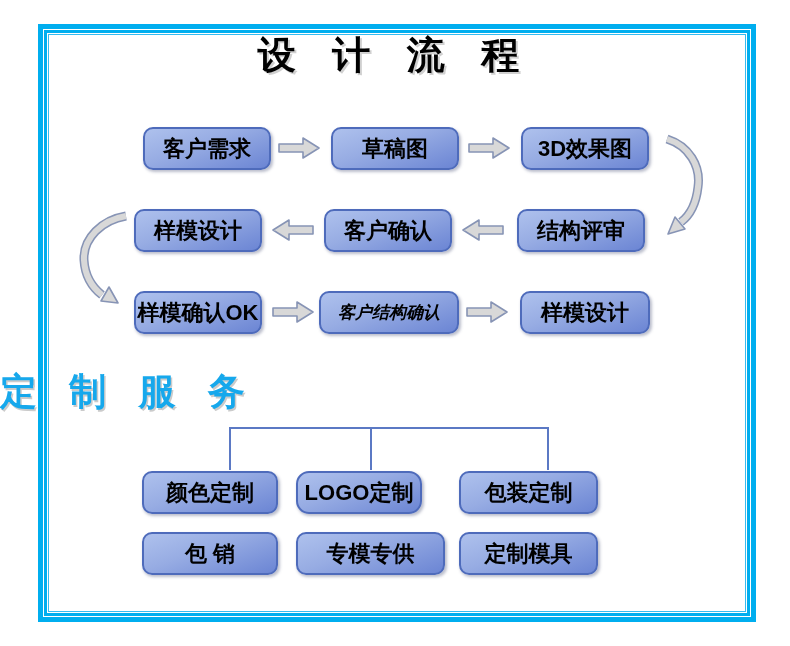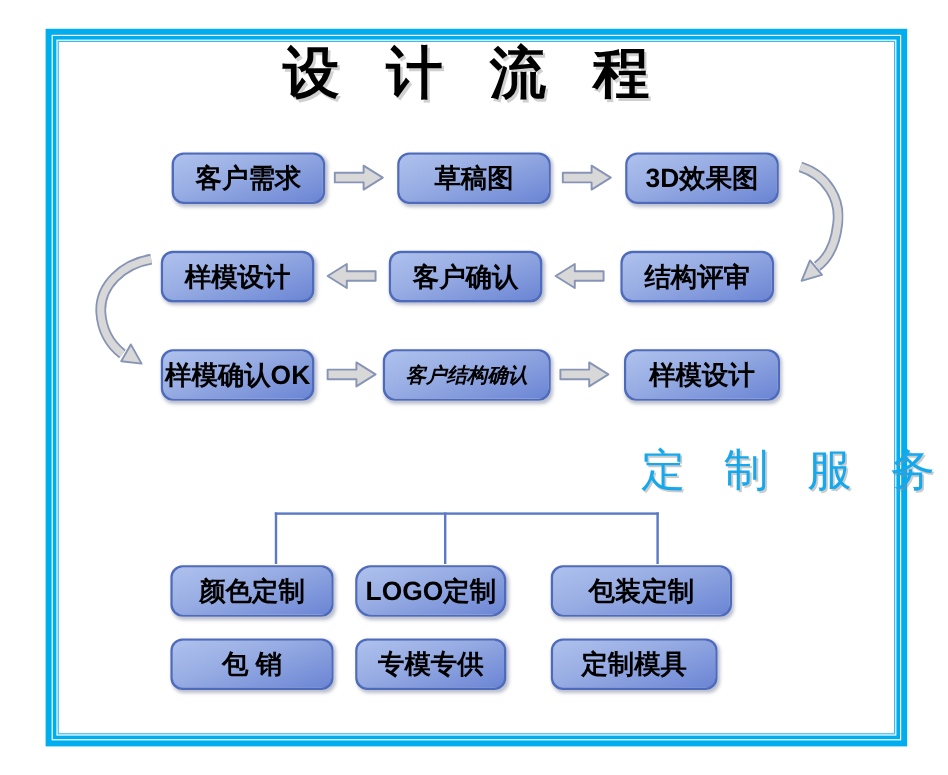--- a/index.html
+++ b/index.html
@@ -15,27 +15,27 @@
   }
   .frame-mid{
     position:absolute;inset:1px;border:3px solid #00AEEF;box-sizing:border-box;
   }
   .frame-in{
     position:absolute;inset:1px;border:1px solid #35BCF0;box-sizing:border-box;
   }
   
   .main-title{
     position:absolute;left:0;top:30px;width:790px;text-align:center;
-    font-size:47px;font-weight:900;color:#000;letter-spacing:13px;
+    font-size:38px;font-weight:900;color:#000;letter-spacing:13px;
     text-shadow:2px 2px 0 rgba(120,120,120,0.35);
     white-space:nowrap;
   }
   .services-title{
-    position:absolute;left:0;top:367px;width:790px;text-align:right;
-    font-size:37px;font-weight:400;color:#16A8EC;letter-spacing:11px;
+    position:absolute;left:0;top:367px;width:790px;text-align:left;
+    font-size:37px;font-weight:700;color:#16A8EC;letter-spacing:11px;
     text-shadow:1.5px 1.5px 0 rgba(140,140,140,0.45);
     white-space:nowrap;
   }
   
   .fbox{
     position:absolute;height:43px;border-radius:10px;
     border:2px solid #4E6BBB;box-sizing:border-box;
     background:linear-gradient(160deg,#AEC1ED 0%,#97ACE3 42%,#7license  ,#6B85D4 100%);
     background:linear-gradient(160deg,#AEC1ED 0%,#97ACE3 42%,#6B85D4 100%);
     display:flex;align-items:center;justify-content:center;
@@ -48,23 +48,23 @@
   .b2{left:331px;top:127px;width:128px;}
   .b3{left:521px;top:127px;width:128px;}
   .b4{left:134px;top:209px;width:128px;}
   .b5{left:324px;top:209px;width:128px;}
   .b6{left:517px;top:209px;width:128px;}
   .b7{left:134px;top:291px;width:128px;}
   .b8{left:319px;top:291px;width:140px;font-size:17px;font-style:italic;}
   .b9{left:520px;top:291px;width:130px;}
   .s1{left:142px;top:471px;width:136px;}
   .s2{left:296px;top:471px;width:126px;border-radius:13px;}
-  .s3{left:459px;top:471px;width:151px;}
+  .s3{left:459px;top:471px;width:139px;}
   .s4{left:142px;top:532px;width:136px;}
-  .s5{left:296px;top:532px;width:126px;}
+  .s5{left:296px;top:532px;width:149px;}
   .s6{left:459px;top:532px;width:139px;}
   
   .barrow{position:absolute;width:44px;height:26px;}
   .a1{left:277px;top:135px;}
   .a2{left:467px;top:135px;}
   .a3{left:271px;top:217px;}
   .a4{left:461px;top:217px;}
   .a5{left:271px;top:299px;}
   .a6{left:465px;top:299px;}
   

